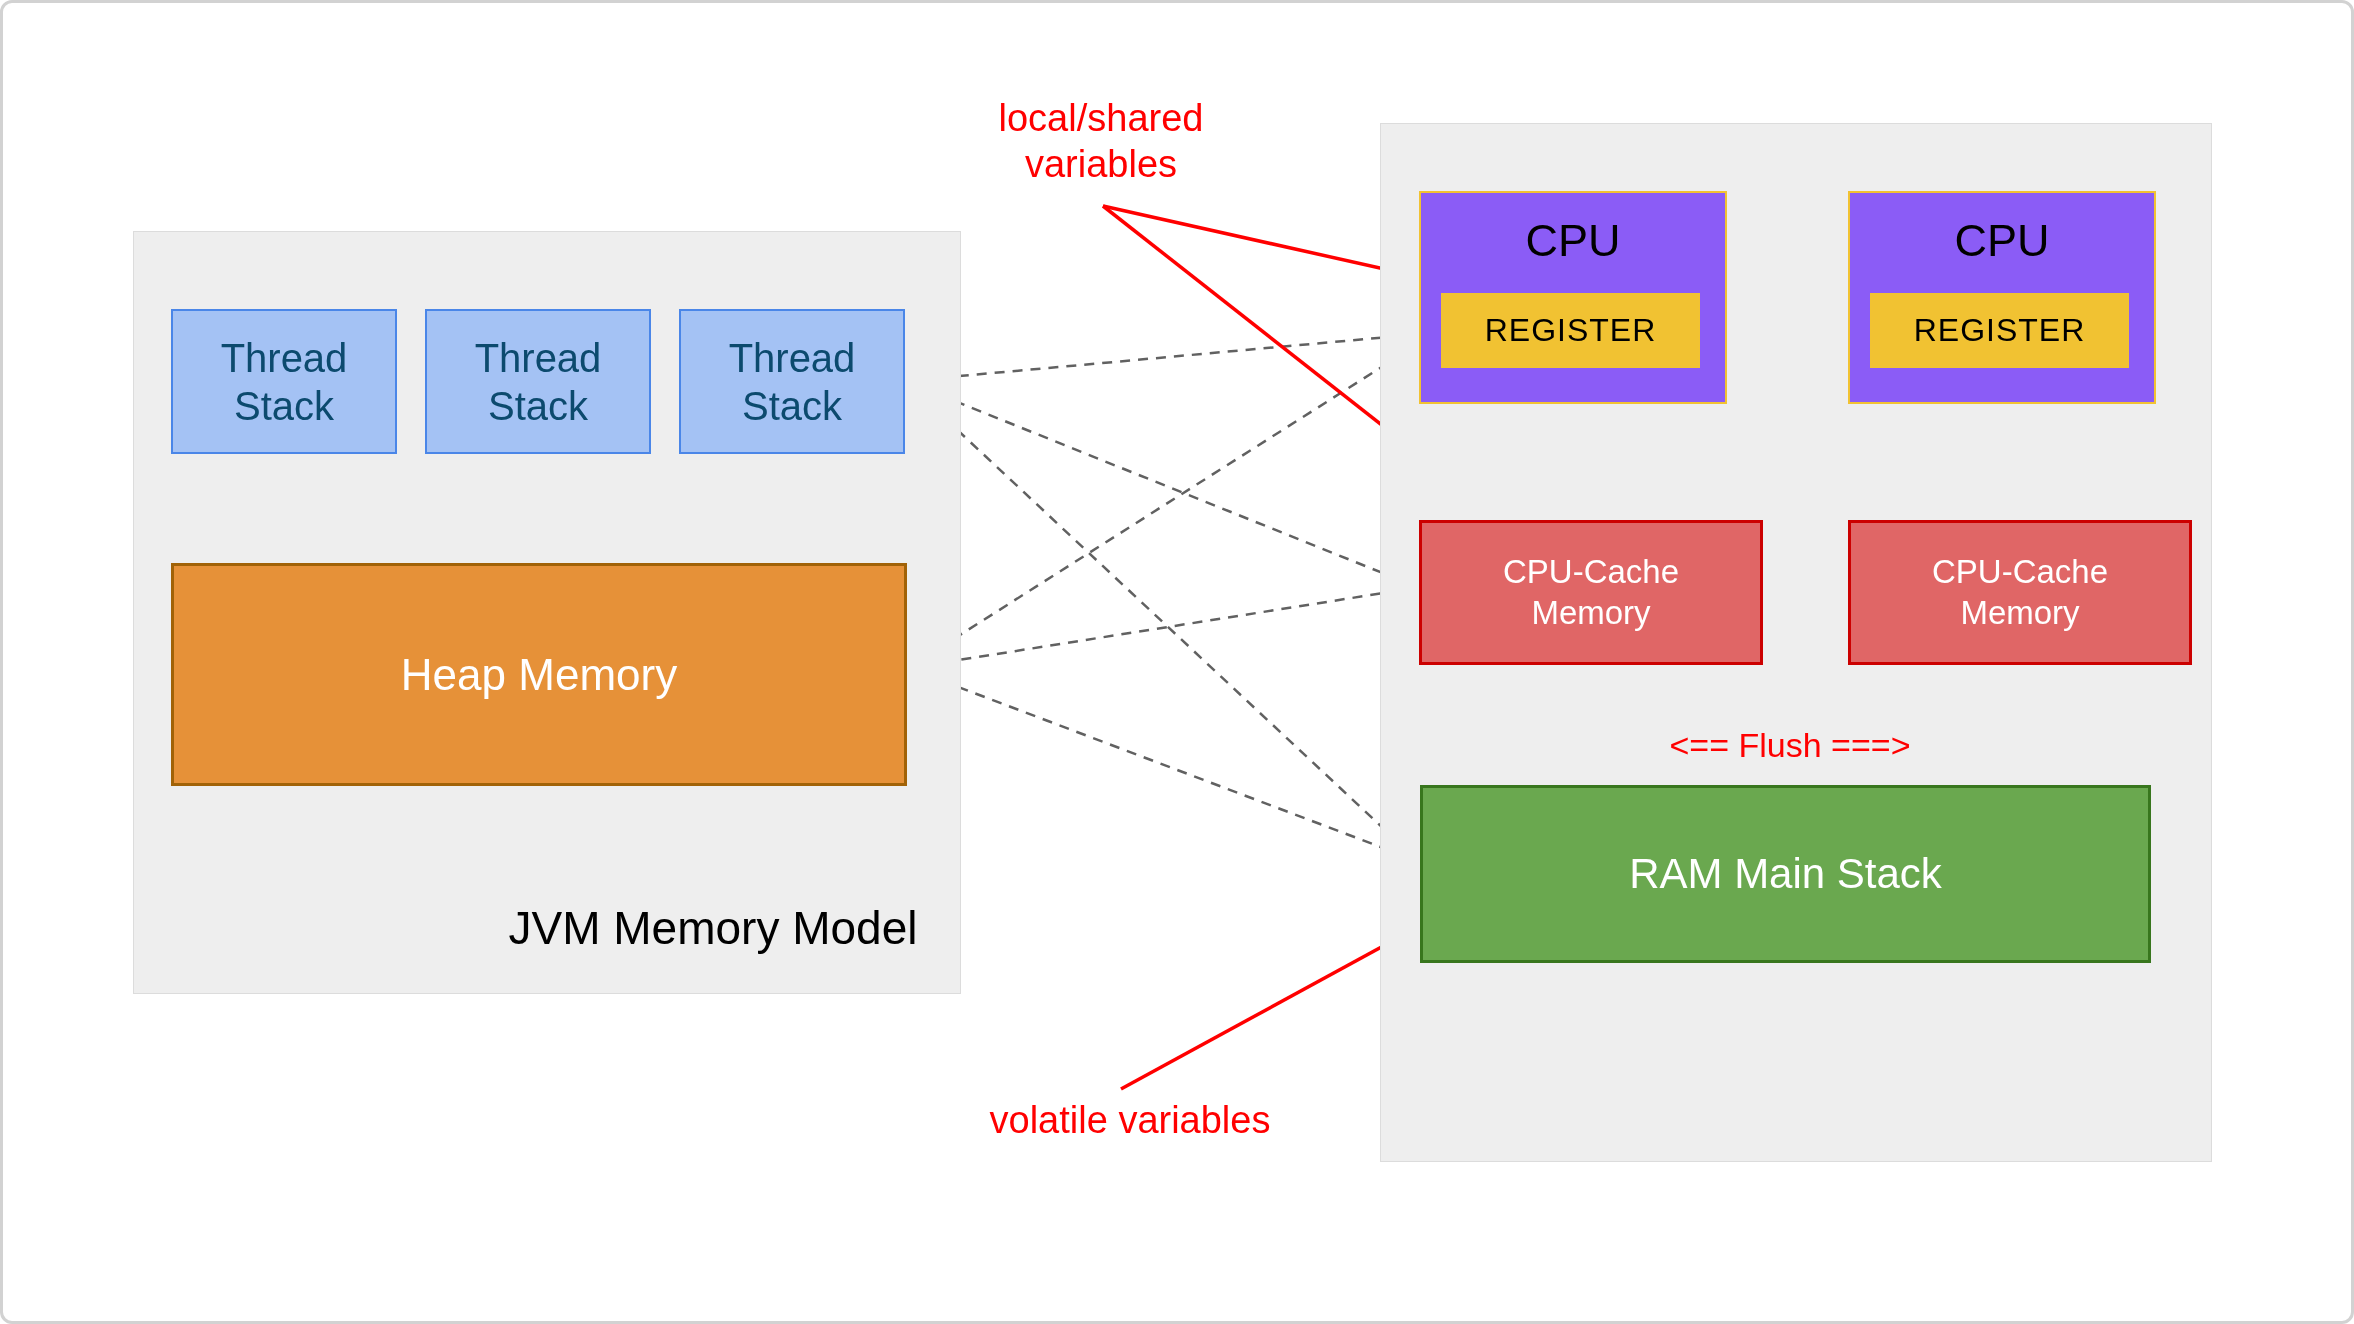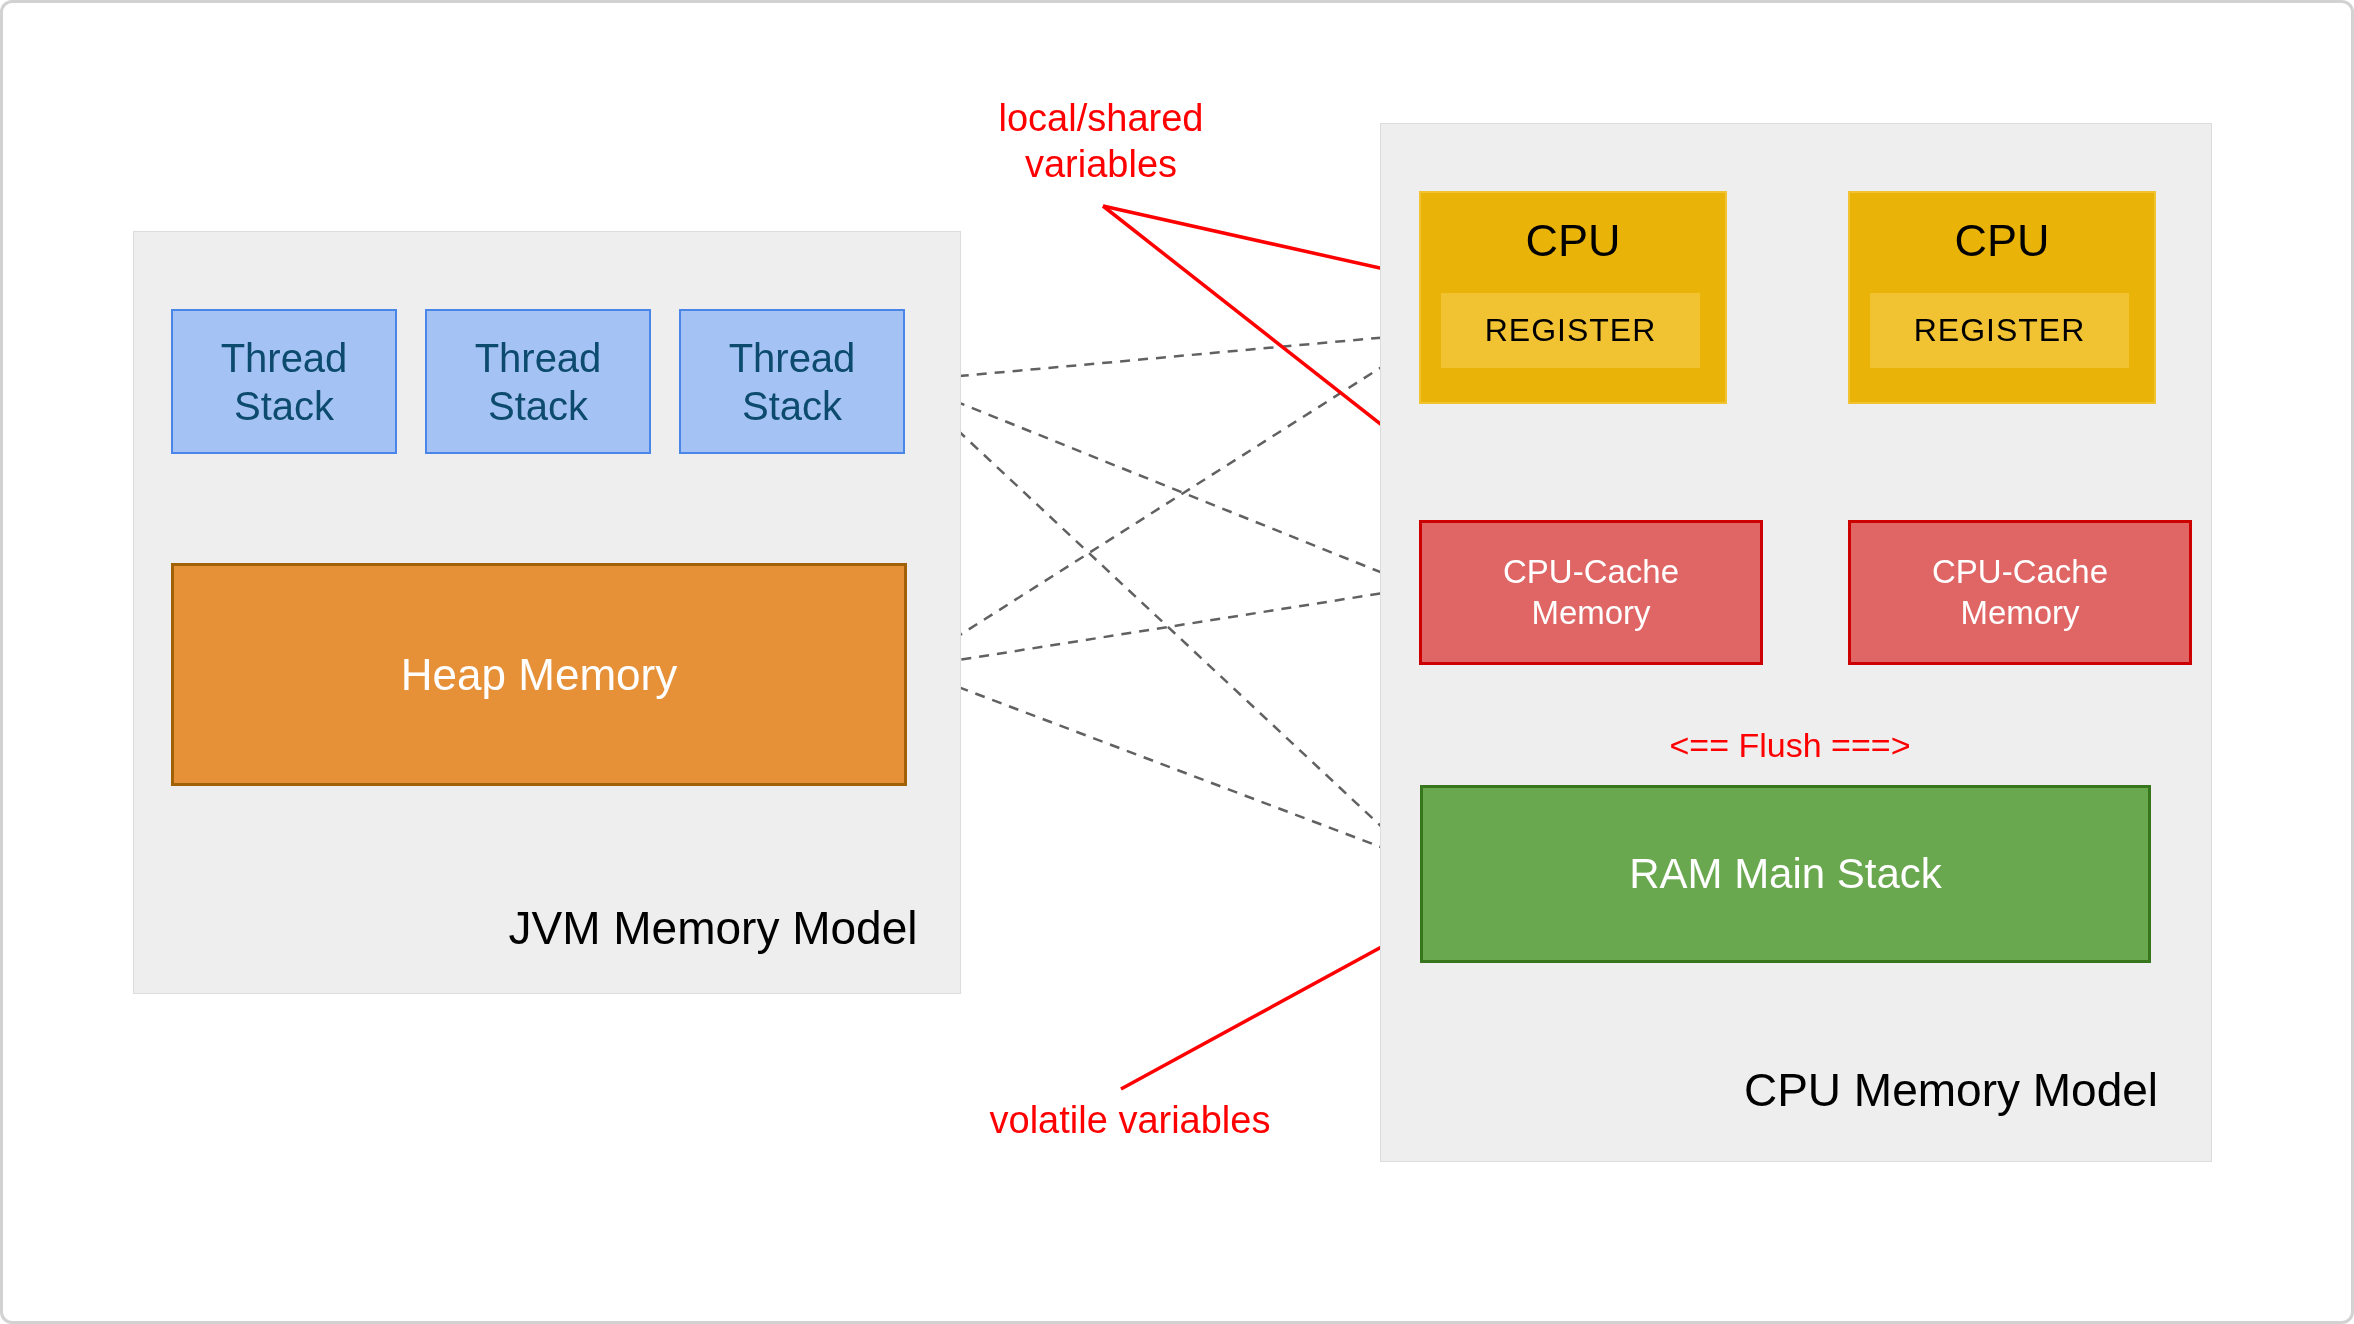--- a/index.html
+++ b/index.html
@@ -43,21 +43,21 @@
   }
   .model-title{
     position:absolute;
     color:#000;font-size:46px;text-align:center;
   }
   .jvm-title{left:329px;top:669px;width:500px;}
   
   .panel-cpu{left:1380px;top:123px;width:832px;height:1039px;}
   .cpu-box{
     top:67px;width:308px;height:213px;
-    background:#eab308;border:2px solid #f1c232;
+    background:#8b5cf6;border:2px solid #f1c232;
     align-items:flex-start;color:#000;font-size:45px;
     padding-top:22px;
   }
   .cpu1{left:38px;} .cpu2{left:467px;}
   .register{
     left:20px;top:100px;width:259px;height:75px;
     background:#f1c232;color:#000;font-size:32px;letter-spacing:1px;
   }
   .cache{
     top:396px;width:344px;height:145px;
@@ -161,21 +161,20 @@
     </div>
     <div class="box cache cache1">
       <span>CPU-Cache Memory</span>
     </div>
     <div class="box cache cache2">
       <span>CPU-Cache Memory</span>
     </div>
     <div class="box ram">
       <span>RAM Main Stack</span>
     </div>
-    <div class="model-title cpu-title">CPU Memory Model</div>
   </div>
 
   <div class="red-note note-local">
     <span>local/shared</span><br>
     <span>variables</span>
   </div>
   <div class="red-note note-volatile">volatile variables</div>
   <div class="red-note note-flush">&lt;== Flush ===&gt;</div>
 
   <div class="page-frame"></div>

